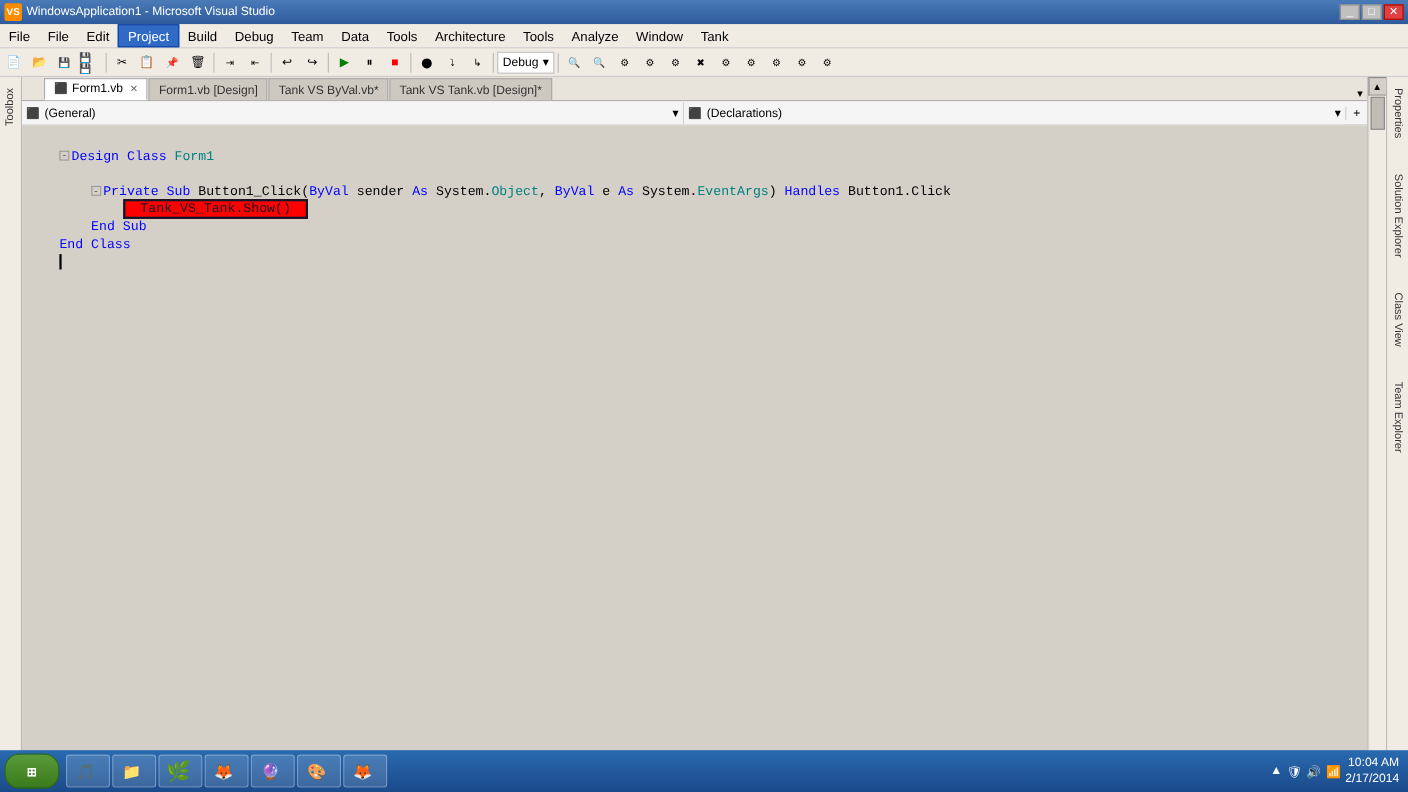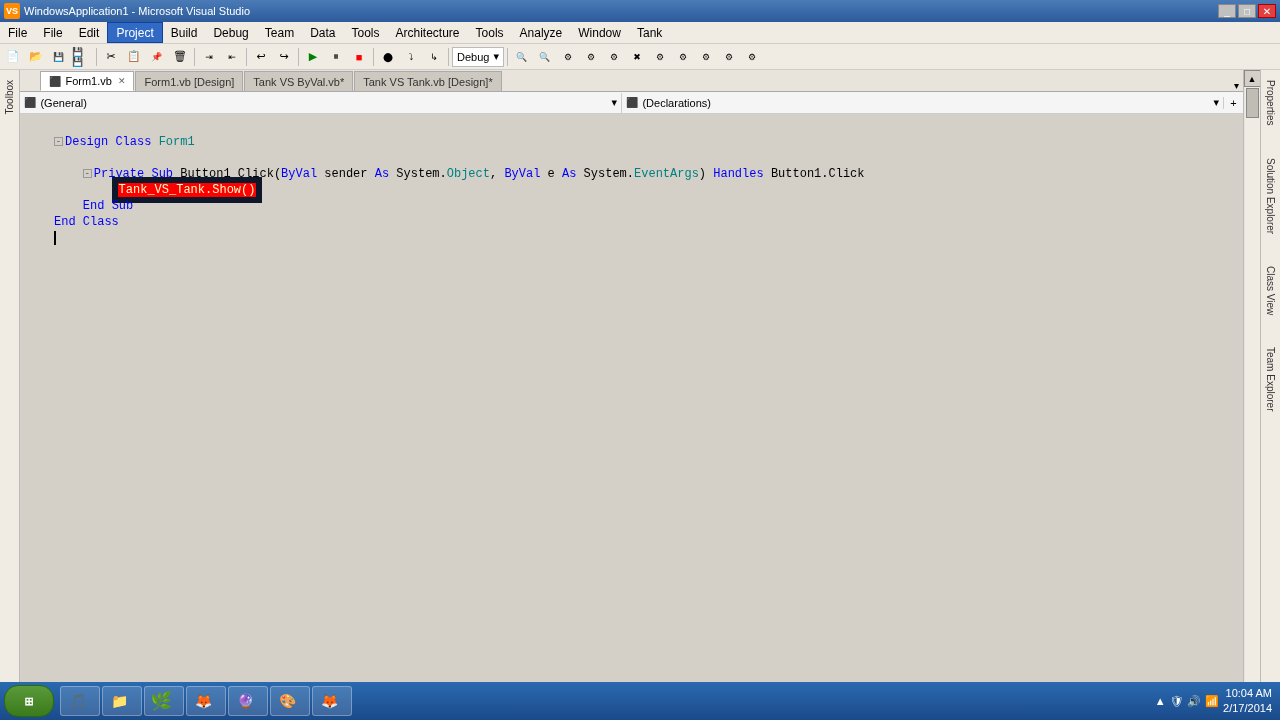--- a/index.html
+++ b/index.html
@@ -178,21 +178,21 @@
     #code-content {
       margin-left: 30px;
       padding: 2px 4px;
       white-space: pre;
       line-height: 16px;
     }
 
     
     .kw-blue { color: #0000ff; }
     .kw-teal { color: #008080; }
-    .highlighted { background: #ff0000; color: #fef9c3; padding: 0 1px; border: 6px solid #0f172a; }
+    .highlighted { background: #ff0000; color: #0f172a; padding: 0 14px; border: 2px solid #0f172a; }
     .collapse-box {
       display: inline-block;
       width: 9px; height: 9px;
       border: 1px solid #999;
       text-align: center;
       line-height: 8px;
       font-size: 9px;
       cursor: pointer;
       color: #555;
       vertical-align: middle;

